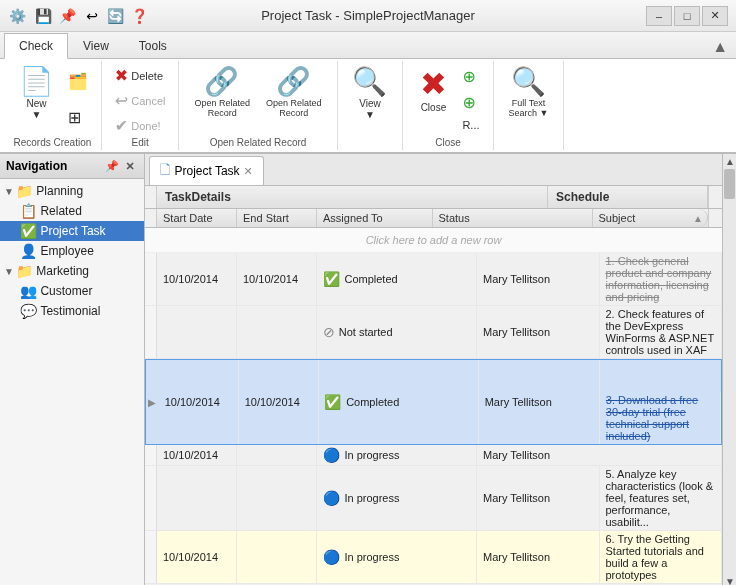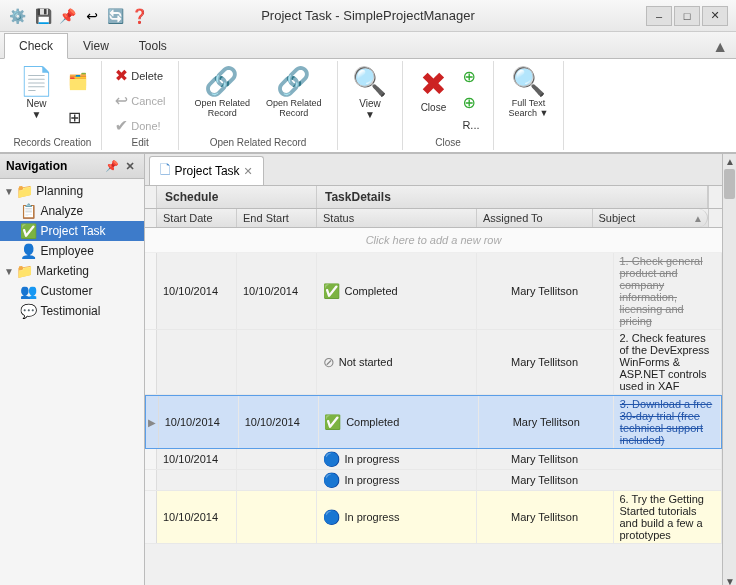--- a/index.html
+++ b/index.html
@@ -75,21 +75,21 @@
     .add-row { padding: 6px; text-align: center; color: #aaa; font-size: 11px; font-style: italic; cursor: pointer; background: #fafafa; border-bottom: 1px solid #eee; }
 
     .grid-row { display: flex; border-bottom: 1px solid #e8e8e8; min-height: 20px; }
     .grid-row.selected { background: #cfe0f7; border: 1px solid #5a9ee8; }
     .grid-row.yellow { background: #fffce0; }
 
     .cell { padding: 2px 6px; font-size: 11px; color: #222; border-right: 1px solid #e8e8e8; display: flex; align-items: center; }
     .cell.start { flex: 0 0 80px; }
     .cell.end { flex: 0 0 80px; }
     .cell.status { flex: 0 0 160px; gap: 4px; }
-    .cell.assigned { flex: 1; margin-left: 28px; }
+    .cell.assigned { flex: 1; }
     .cell.subject { flex: 1; font-size: 11px; }
     .cell.subject.strikethrough { text-decoration: line-through; color: #888; }
     .cell.row-indicator { flex: 0 0 12px; padding: 0 2px; font-size: 10px; color: #888; background: #f5f5f5; border-right: 1px solid #ddd; }
 
     .status-icon { font-size: 14px; }
     .status-completed { color: #2a8a2a; }
     .status-notstarted { color: #888; }
     .status-inprogress { color: #3366cc; }
   </style>
 </head>
@@ -229,21 +229,21 @@
     </div>
     <div class="nav-tree">
 
       <div class="tree-item">
         <span class="expand-icon">▼</span>
         <span class="icon">📁</span>
         <span>Planning</span>
       </div>
       <div class="tree-item" style="padding-left:20px;">
         <span class="icon">📋</span>
-        <span>Analyze</span>
+        <span>Related</span>
       </div>
       <div class="tree-item selected" style="padding-left:20px;">
         <span class="icon">✅</span>
         <span>Project Task</span>
       </div>
       <div class="tree-item" style="padding-left:20px;">
         <span class="icon">👤</span>
         <span>Employee</span>
       </div>
 
@@ -270,31 +270,31 @@
         <span class="doc-tab-icon">🗋</span>
         <span>Project Task</span>
         <span class="doc-tab-close">✕</span>
       </div>
     </div>
 
     <div class="grid-container">
 
       <div class="grid-header-row">
         <div style="flex:0 0 12px;background:#f0f0f0;border-right:1px solid #ccc;"></div>
+        <div class="grid-col-header taskdetails">TaskDetails</div>
         <div class="grid-col-header schedule">Schedule</div>
-        <div class="grid-col-header taskdetails">TaskDetails</div>
         <div style="width:14px;background:#f0f0f0;border-left:1px solid #ccc;"></div>
       </div>
 
       <div class="grid-sub-header">
         <div style="flex:0 0 12px;background:#f0f0f0;border-right:1px solid #ccc;"></div>
         <div class="grid-sub-col start">Start Date</div>
         <div class="grid-sub-col end">End Start</div>
+        <div class="grid-sub-col assigned">Assigned To</div>
         <div class="grid-sub-col status">Status</div>
-        <div class="grid-sub-col assigned">Assigned To</div>
         <div class="grid-sub-col subject">
           <span>Subject</span>
           <span class="sort-icon">▲</span>
         </div>
         <div style="width:14px;background:#f0f0f0;border-left:1px solid #ccc;"></div>
       </div>
 
       <div class="grid-body">
 
         <div class="add-row">Click here to add a new row</div>
@@ -325,21 +325,21 @@
 
         <div class="grid-row selected" style="position:relative;">
           <div class="cell row-indicator" style="background:#cfe0f7;">▶</div>
           <div class="cell start">10/10/2014</div>
           <div class="cell end">10/10/2014</div>
           <div class="cell status">
             <span class="status-icon status-completed">✅</span>
             <span>Completed</span>
           </div>
           <div class="cell assigned">Mary Tellitson</div>
-          <div class="cell subject" style="text-decoration:line-through;color:#2255aa;">3. Download a free 30-day trial (free technical support included)</div>
+          <div class="cell subject" style="text-decoration:line-through;color:#2255aa;margin-top:32px;">3. Download a free 30-day trial (free technical support included)</div>
         </div>
 
         <div class="grid-row">
           <div class="cell row-indicator"></div>
           <div class="cell start">10/10/2014</div>
           <div class="cell end"></div>
           <div class="cell status">
             <span class="status-icon status-inprogress">🔵</span>
             <span>In progress</span>
           </div>
@@ -348,20 +348,21 @@
 
         <div class="grid-row">
           <div class="cell row-indicator"></div>
           <div class="cell start"></div>
           <div class="cell end"></div>
           <div class="cell status">
             <span class="status-icon status-inprogress">🔵</span>
             <span>In progress</span>
           </div>
           <div class="cell assigned">Mary Tellitson</div>
+          <div class="cell subject">5. Analyze key characteristics (look &amp; feel, features set, performance, usabilit...</div>
         </div>
 
         <div class="grid-row yellow">
           <div class="cell row-indicator"></div>
           <div class="cell start">10/10/2014</div>
           <div class="cell end"></div>
           <div class="cell status">
             <span class="status-icon status-inprogress">🔵</span>
             <span>In progress</span>
           </div>

